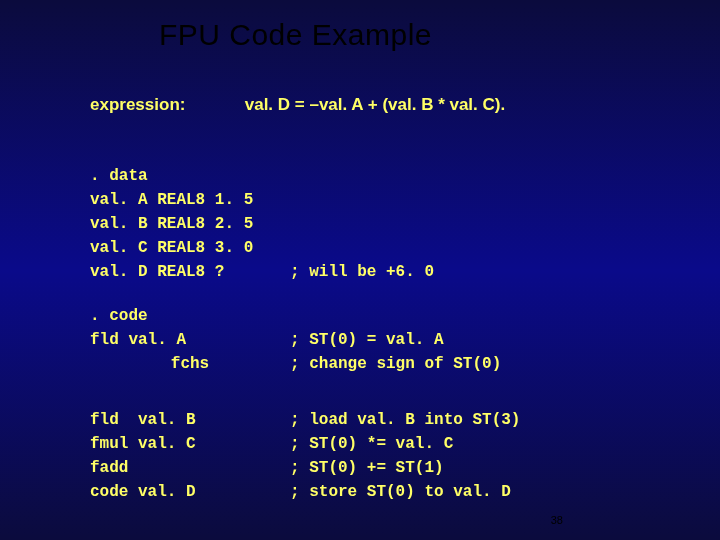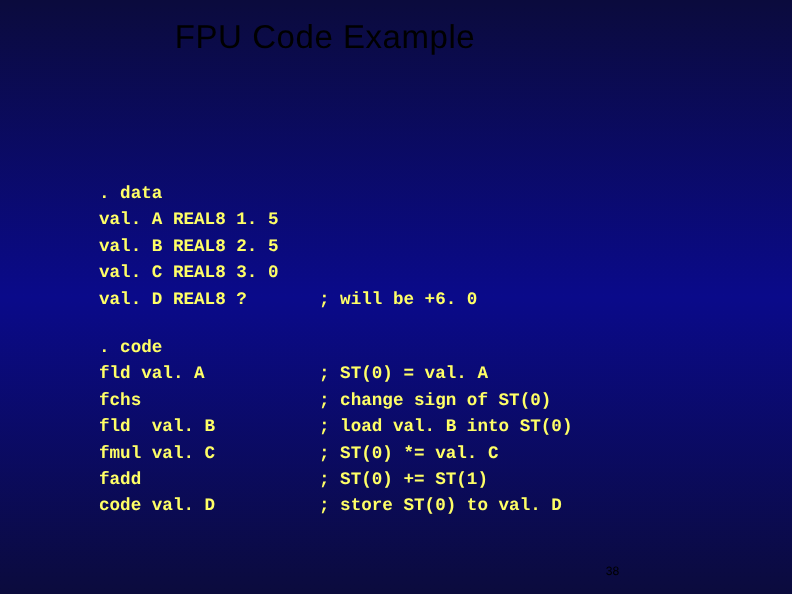--- a/index.html
+++ b/index.html
@@ -84,34 +84,38 @@
     color: #000000;
   }
 </style>
 </head>
 <body>
 
 <div class="slide">
 
   <div class="title">FPU Code Example</div>
 
+  <div class="expr-row">
+    <span class="expr-label">expression:</span>
+    <span class="expr-text">val. D = –val. A  + (val. B * val. C).</span>
+  </div>
 
   <div class="data-block">
 <span>. data</span>
 <span><span>val. A REAL8 1. 5</span></span>
 <span><span>val. B REAL8 2. 5</span></span>
 <span><span>val. C REAL8 3. 0</span></span>
 <span><span style="display:inline-block;width:200px;">val. D REAL8 ?</span><span class="data-comment">; will be +6. 0</span></span>
 </div>
 
   <div class="code-block">
 <span>. code</span>
 <span><span style="display:inline-block;width:200px;">fld val. A</span><span>; ST(0) = val. A</span></span>
-<span><span style="display:inline-block;width:200px;">fchs</span><span>; change sign of ST(0)</span></span>
-<span><span style="display:inline-block;width:200px;">fld  val. B</span><span>; load val. B into ST(0)</span></span>
+<span><span style="display:inline-block;width:200px;text-align:center;">fchs</span><span>; change sign of ST(0)</span></span>
+<span><span style="display:inline-block;width:200px;margin-top:32px;">fld  val. B</span><span>; load val. B into ST(3)</span></span>
 <span><span style="display:inline-block;width:200px;">fmul val. C</span><span>; ST(0) *= val. C</span></span>
 <span><span style="display:inline-block;width:200px;">fadd</span><span>; ST(0) += ST(1)</span></span>
 <span><span style="display:inline-block;width:200px;">code val. D</span><span>; store ST(0) to val. D</span></span>
 </div>
 
   <div class="pagenum">38</div>
 
 </div>
 
 </body></html>

